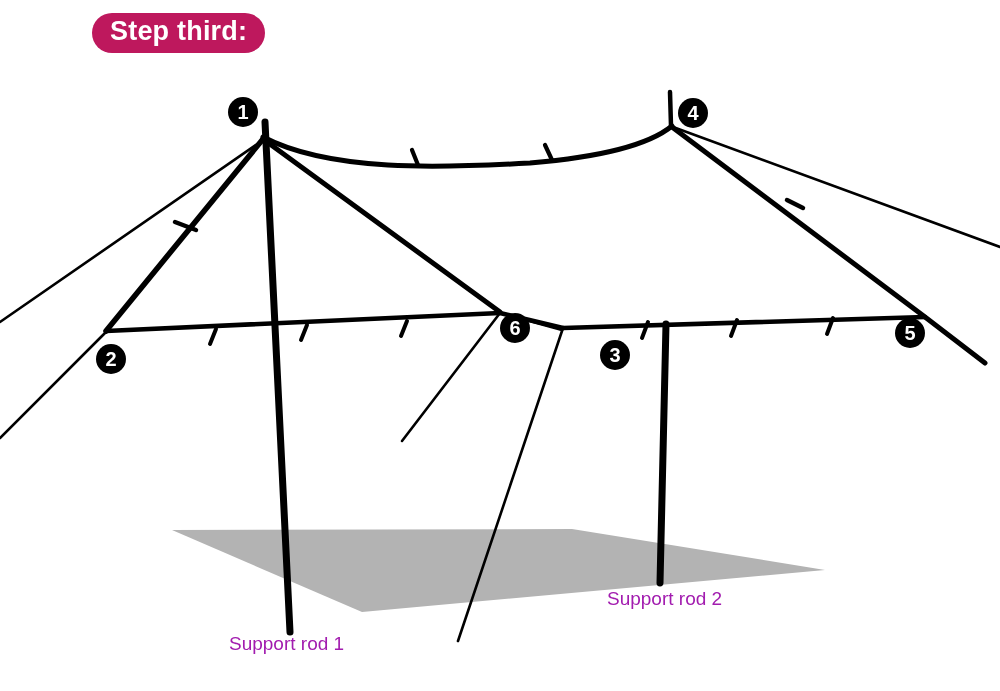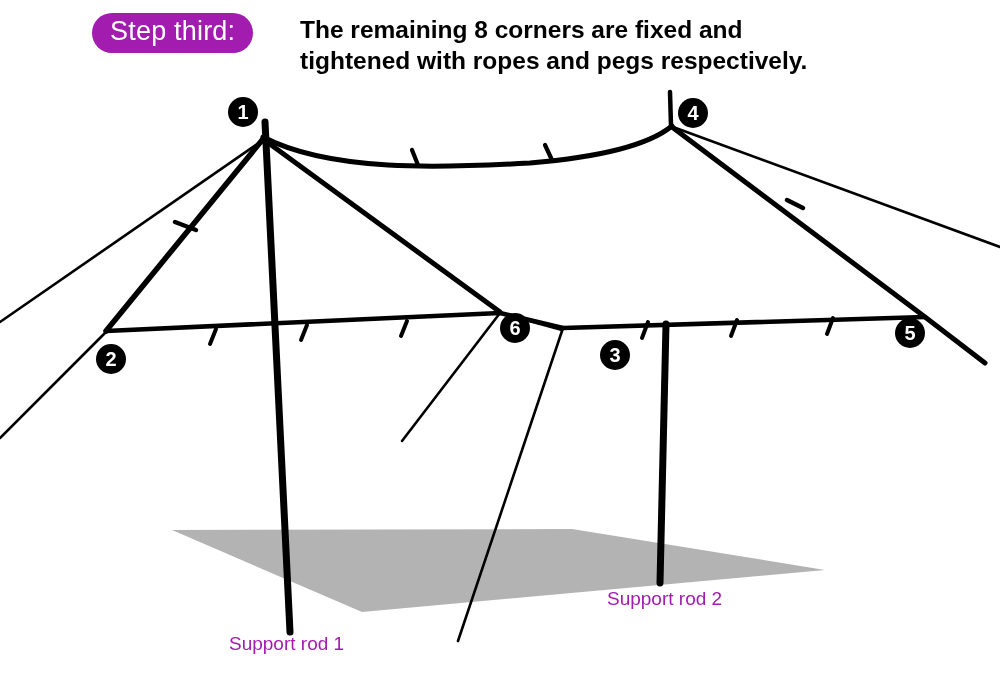--- a/index.html
+++ b/index.html
@@ -21,26 +21,26 @@
     position: absolute;
     left: 0;
     top: 0;
     width: 1000px;
     height: 691px;
   }
   .step-badge {
     position: absolute;
     left: 92px;
     top: 13px;
-    background: #a21caf;
+    background: #be185d;
     color: #ffffff;
     border-radius: 22px;
     padding: 4px 18px 6px 18px;
     font-size: 27px;
-    font-weight: normal;
+    font-weight: bold;
     letter-spacing: 0.2px;
     line-height: 1.1;
     white-space: nowrap;
   }
   .headline {
     position: absolute;
     left: 300px;
     top: 14px;
     width: 660px;
     font-size: 24.5px;
@@ -138,21 +138,17 @@
       </g>
       <g>
         <circle cx="515" cy="328" r="15" fill="#000000"></circle>
         <text class="marker-text" x="515" y="335" text-anchor="middle">6</text>
       </g>
     </g>
   </svg>
 
   <div class="step-badge">Step third:</div>
 
-  <div class="headline">
-    <span>The remaining 8 corners are fixed and</span>
-    <span>tightened with ropes and pegs respectively.</span>
-  </div>
 
   <div class="rod-label" id="rod1-label">Support rod 1</div>
   <div class="rod-label" id="rod2-label">Support rod 2</div>
 
 </div>
 
 </body></html>

